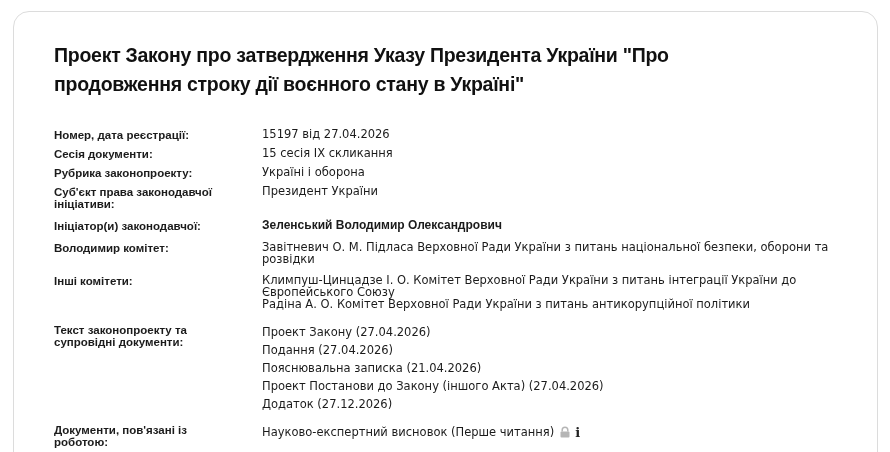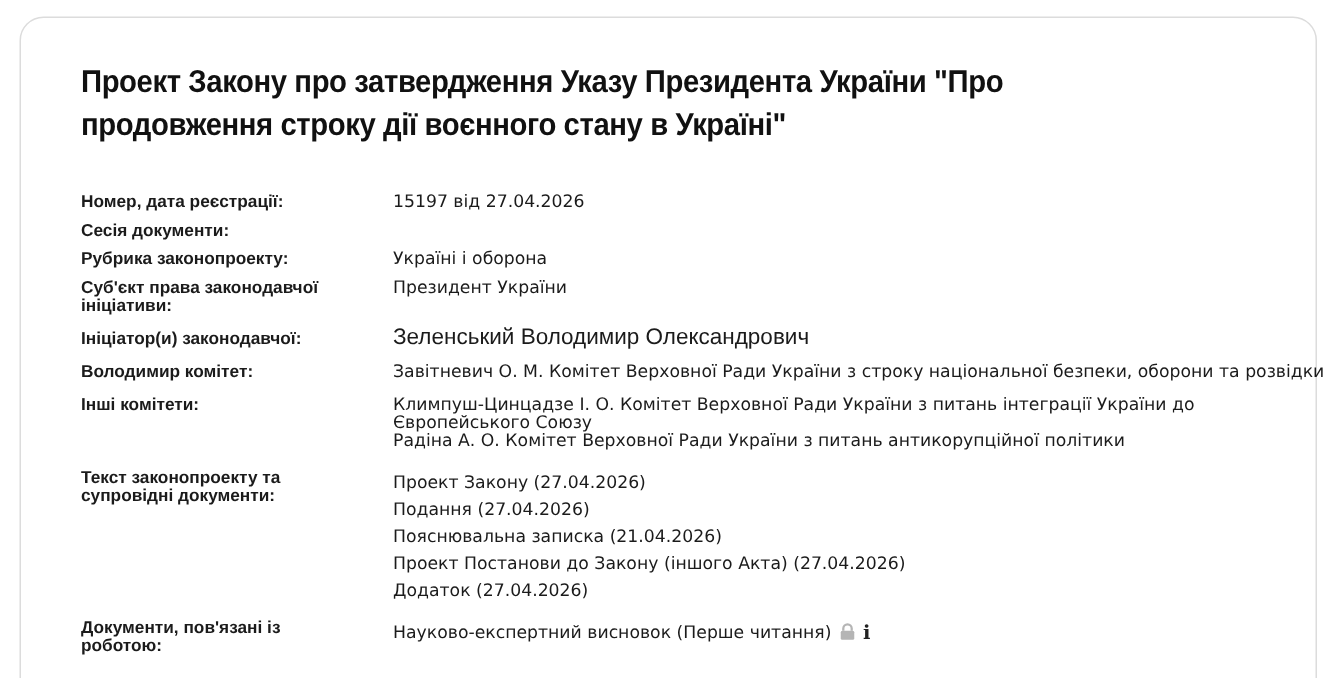--- a/index.html
+++ b/index.html
@@ -43,21 +43,21 @@
       padding-top: 2px;
       color: #1b1b1b;
     }
     .value {
       flex: 1;
       font-size: 11.5px;
       line-height: 12px;
       padding-top: 1px;
       color: #1b1b1b;
     }
-    .value.bold { font-weight: normal; font-family: "Liberation Sans", sans-serif; font-size: 15px; }
+    .value.bold { font-weight: bold; font-family: "Liberation Sans", sans-serif; font-size: 12px; }
     .value .line { display: block; }
     .value.list-spaced .line { margin-bottom: 6px; }
     .value.list-spaced .line:last-child { margin-bottom: 0; }
     .doc-link { color: #1b1b1b; text-decoration: none; cursor: pointer; }
     .lock-icon {
       display: inline-block; vertical-align: -2px;
       margin-left: 5px; width: 12px; height: 12px;
     }
     .info-icon {
       display: inline-block; vertical-align: -1px;
@@ -73,52 +73,53 @@
 <div class="card">
   <h1 class="title">Проект Закону про затвердження Указу Президента України "Про продовження строку дії воєнного стану в Україні"</h1>
 
   <div class="rows">
     <div class="row">
       <div class="label">Номер, дата реєстрації:</div>
       <div class="value">15197 від 27.04.2026</div>
     </div>
     <div class="row">
       <div class="label">Сесія документи:</div>
+      <div class="value">15 сесія IX скликання</div>
     </div>
     <div class="row">
       <div class="label">Рубрика законопроекту:</div>
       <div class="value">Україні і оборона</div>
     </div>
     <div class="row" style="margin-bottom:8px">
       <div class="label" style="width:190px;margin-right:18px">Суб'єкт права законодавчої ініціативи:</div>
       <div class="value">Президент України</div>
     </div>
     <div class="row" style="margin-bottom:8px">
       <div class="label">Ініціатор(и) законодавчої:</div>
       <div class="value bold">Зеленський Володимир Олександрович</div>
     </div>
     <div class="row" style="margin-bottom:8px">
       <div class="label">Володимир комітет:</div>
-      <div class="value">Завітневич О. М. Комітет Верховної Ради України з строку національної безпеки, оборони та розвідки</div>
+      <div class="value">Завітневич О. М. Підласа Верховної Ради України з питань національної безпеки, оборони та розвідки</div>
     </div>
     <div class="row" style="margin-bottom:12px">
       <div class="label">Інші комітети:</div>
       <div class="value" style="padding-right:20px">
         <span class="line">Климпуш-Цинцадзе І. О. Комітет Верховної Ради України з питань інтеграції України до Європейського Союзу</span>
         <span class="line">Радіна А. О. Комітет Верховної Ради України з питань антикорупційної політики</span>
       </div>
     </div>
     <div class="row" style="margin-bottom:12px">
       <div class="label" style="width:190px;margin-right:18px">Текст законопроекту та супровідні документи:</div>
       <div class="value list-spaced" style="padding-top:4px">
         <a class="line doc-link">Проект Закону (27.04.2026)</a>
         <a class="line doc-link">Подання (27.04.2026)</a>
         <a class="line doc-link">Пояснювальна записка (21.04.2026)</a>
         <a class="line doc-link">Проект Постанови до Закону (іншого Акта) (27.04.2026)</a>
-        <a class="line doc-link">Додаток (27.04.2026)</a>
+        <a class="line doc-link">Додаток (27.12.2026)</a>
       </div>
     </div>
     <div class="row">
       <div class="label" style="width:160px;margin-right:48px">Документи, пов'язані із роботою:</div>
       <div class="value list-spaced" style="padding-top:4px">
         <span class="line">
           <a class="doc-link">Науково-експертний висновок (Перше читання)</a><span class="lock-icon"><svg width="12" height="12" viewBox="0 0 12 12">
                 <path d="M3.2 5.5V4a2.8 2.8 0 0 1 5.6 0v1.5" fill="none" stroke="#b5b5b5" stroke-width="1.5"></path>
                 <rect x="1.5" y="5.5" width="9" height="6" rx="1" fill="#b5b5b5"></rect>
               </svg></span><span class="info-icon">i</span>

